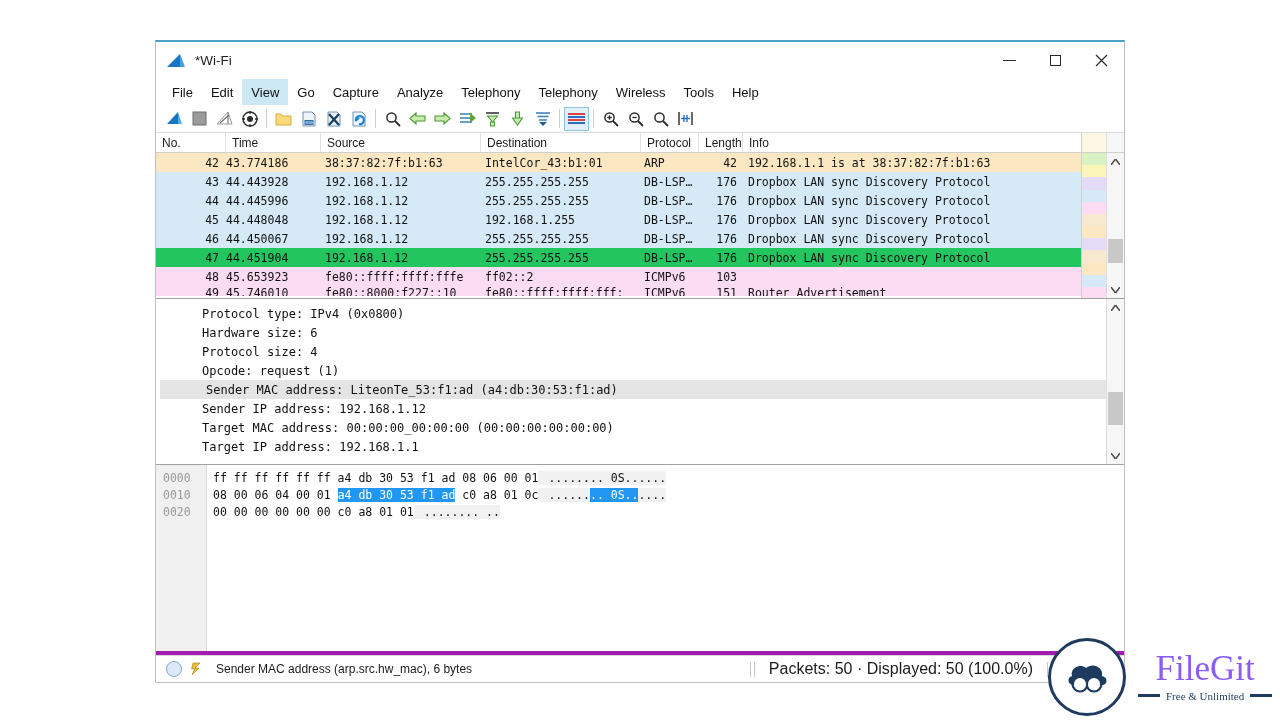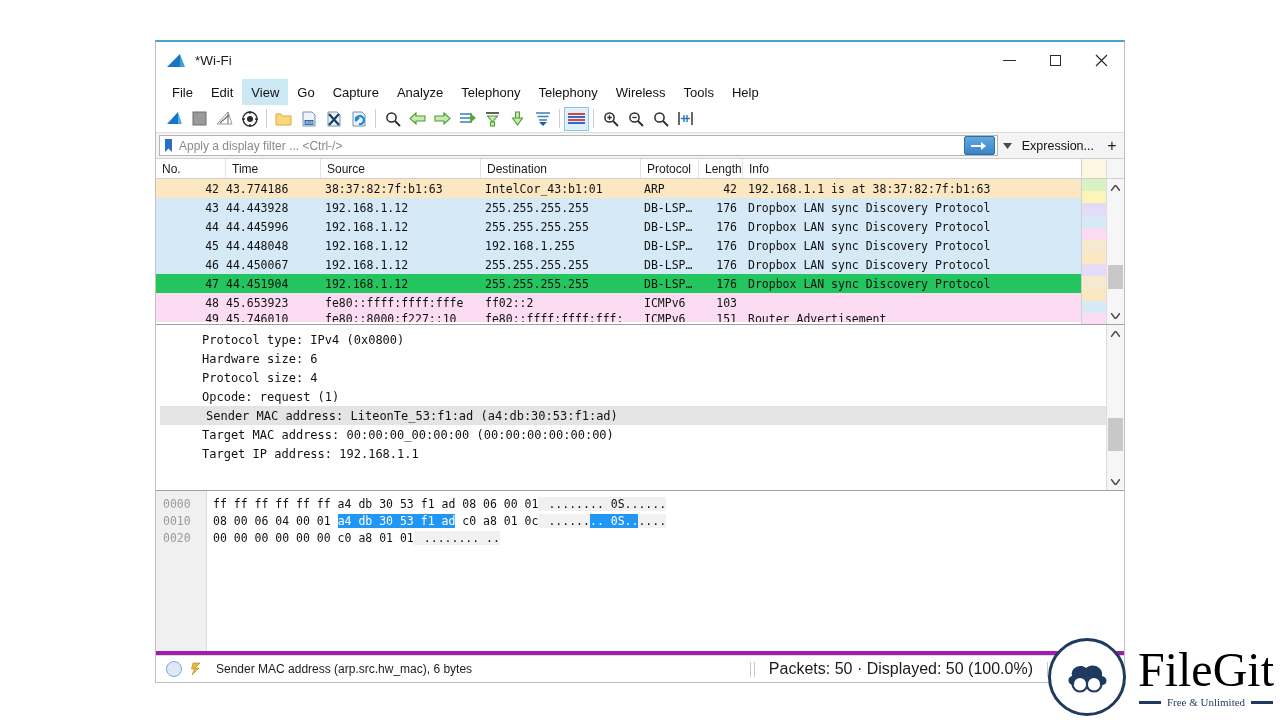--- a/index.html
+++ b/index.html
@@ -107,21 +107,21 @@
   .sb-div{width:1px;height:15px;background:#c8c8c8;flex:0 0 auto;}
   .sb-div2{width:1px;height:15px;background:#c8c8c8;margin-left:3px;flex:0 0 auto;}
   .sb-pkts{font-size:16px;color:#1b1b1b;padding:0 14px;white-space:nowrap;flex:0 0 auto;}
   .sb-prof{font-size:12px;color:#1b1b1b;padding-left:12px;white-space:nowrap;flex:0 0 auto;overflow:hidden;width:60px;}
 
   
   .filegit{position:absolute;left:1048px;top:638px;display:flex;align-items:center;z-index:50;}
   .fg-circle{width:72px;height:72px;border-radius:50%;border:3px solid #1f3a5f;
              display:flex;align-items:center;justify-content:center;background:#fff;flex:0 0 auto;}
   .fg-txt{margin-left:12px;display:flex;flex-direction:column;align-items:center;}
-  .fg-name{font-family:"Liberation Serif","DejaVu Serif",serif;font-size:48px;color:#000000;line-height:0.98;}
+  .fg-name{font-family:"Liberation Serif","DejaVu Serif",serif;font-size:35px;color:#8b5cf6;line-height:0.98;}
   .fg-tag{display:flex;align-items:center;margin-top:3px;}
   .fg-rule{width:22px;height:3px;background:#1f3a5f;}
   .fg-sub{font-family:"Liberation Serif","DejaVu Serif",serif;font-size:11px;color:#1f3a5f;
           padding:0 6px;white-space:nowrap;}
 </style>
 </head>
 <body>
 
 <div class="app">
 
@@ -290,42 +290,20 @@
     </div>
     <div class="tb">
       <svg width="17" height="15" viewBox="0 0 17 15">
           <path d="M2 1 L2 14 M15 1 L15 14" stroke="#2b2b2b" stroke-width="1.4"></path>
           <path d="M4 7.5 L13 7.5" stroke="#2b6fc4" stroke-width="1.4"></path>
           <path d="M7 4 L7 11 M10 4 L10 11" stroke="#2b6fc4" stroke-width="1.4"></path>
         </svg>
     </div>
   </div>
 
-  <div class="filterbar">
-    <div class="filter-input">
-      <span class="bookmark">
-        <svg width="9" height="15" viewBox="0 0 9 15">
-            <path d="M1 1 L8 1 L8 14 L4.5 10.5 L1 14 Z" fill="#2b6fc4"></path>
-          </svg>
-      </span>
-      <span class="filter-ph">Apply a display filter ... &lt;Ctrl-/&gt;</span>
-      <span class="apply-btn">
-        <svg width="16" height="10" viewBox="0 0 16 10">
-            <path d="M0 4 L10 4 L10 1 L15 5 L10 9 L10 6 L0 6 Z" fill="#ffffff"></path>
-          </svg>
-      </span>
-    </div>
-    <div class="drop-arrow">
-      <svg width="9" height="6" viewBox="0 0 9 6">
-          <path d="M0 0 L9 0 L4.5 6 Z" fill="#4a4a4a"></path>
-        </svg>
-    </div>
-    <div class="expr">Expression...</div>
-    <div class="plus">+</div>
-  </div>
 
   <div class="plist">
     <div class="colhead">
       <div class="ch" style="width:70px">No.</div>
       <div class="ch" style="width:95px">Time</div>
       <div class="ch" style="width:160px">Source</div>
       <div class="ch" style="width:160px">Destination</div>
       <div class="ch" style="width:58px">Protocol</div>
       <div class="ch" style="width:44px">Length</div>
       <div class="ch" style="flex:1 1 auto;border-right:none">Info</div>
@@ -443,20 +421,21 @@
     </div>
   </div>
 
   <div class="pdetail">
     <div class="pd-rows">
       <div class="pd-row">Protocol type: IPv4 (0x0800)</div>
       <div class="pd-row">Hardware size: 6</div>
       <div class="pd-row">Protocol size: 4</div>
       <div class="pd-row">Opcode: request (1)</div>
       <div class="pd-row sel" style="padding-left:46px;margin-left:4px;background:#e4e4e4;width:calc(100% - 0px)">Sender MAC address: LiteonTe_53:f1:ad (a4:db:30:53:f1:ad)</div>
+      <div class="pd-row">Sender IP address: 192.168.1.12</div>
       <div class="pd-row">Target MAC address: 00:00:00_00:00:00 (00:00:00:00:00:00)</div>
       <div class="pd-row">Target IP address: 192.168.1.1</div>
     </div>
     <div class="vscroll">
       <div class="sb-arrow">
         <svg width="9" height="6" viewBox="0 0 9 6">
             <path d="M0 6 L4.5 0 L9 6" fill="none" stroke="#4a4a4a" stroke-width="1.5"></path>
           </svg>
       </div>
       <div class="sb-track">

